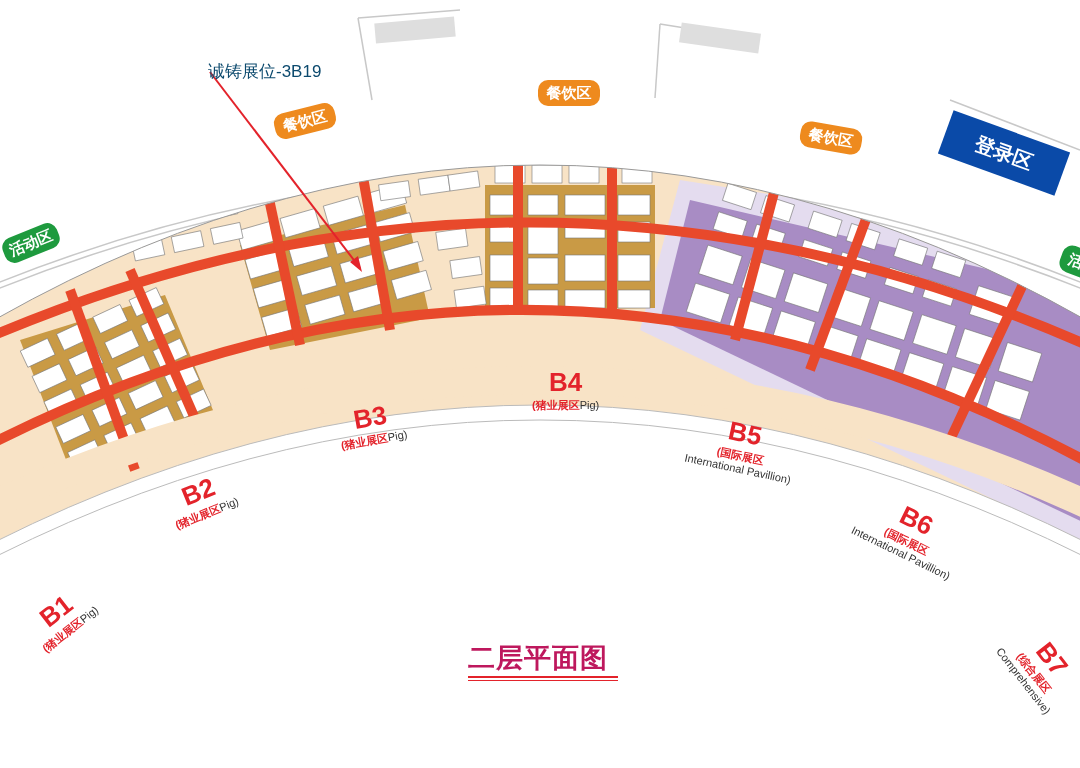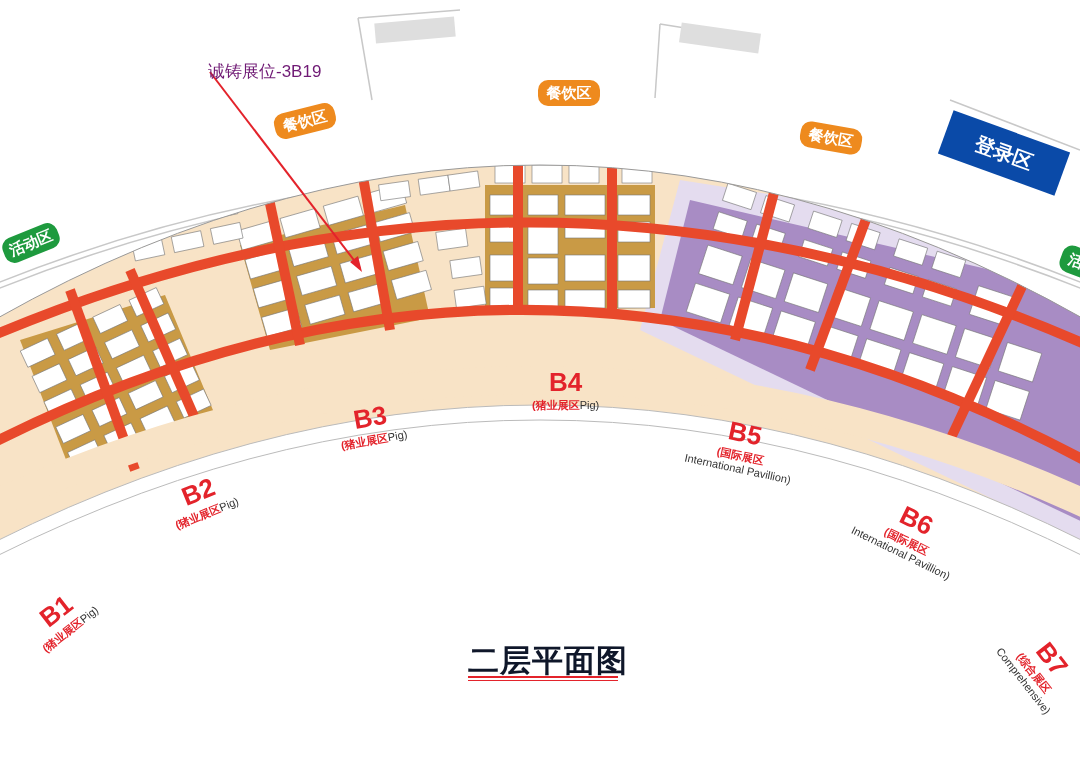--- a/index.html
+++ b/index.html
@@ -7,24 +7,24 @@
   #map{position:absolute;left:0;top:0;width:1080px;height:768px;}
   .pill{position:absolute;border-radius:10px;color:#fff;font-size:15px;font-weight:bold;display:flex;align-items:center;justify-content:center;}
   .pill.orange{background:#ee8a1e;}
   .pill.green{background:#1e9a3e;}
   .login-box{position:absolute;background:#0a4aa8;color:#fff;font-size:20px;font-weight:bold;display:flex;align-items:center;justify-content:center;}
   .hall{position:absolute;color:#e3232b;font-family:"Liberation Sans",sans-serif;text-align:center;line-height:1.05;}
   .hall .code{font-size:26px;font-weight:900;display:block;}
   .hall .sub{font-size:11px;font-weight:bold;}
   .hall .en{color:#333;font-weight:normal;}
   .hall .en-line{display:block;font-size:11px;color:#333;}
-  .title{position:absolute;left:468px;top:640px;color:#0f172a;font-size:31px;font-weight:bold;letter-spacing:1px;}
+  .title{position:absolute;left:468px;top:640px;color:#be185d;font-size:27px;font-weight:bold;letter-spacing:1px;}
   .title-u1{position:absolute;left:468px;top:676px;width:150px;height:2px;background:#e3232b;}
   .title-u2{position:absolute;left:468px;top:680px;width:150px;height:1px;background:#e3232b;}
-  .annot{position:absolute;left:208px;top:60px;color:#701a75;font-size:17px;font-family:"Liberation Sans",sans-serif;}
+  .annot{position:absolute;left:208px;top:60px;color:#0c4a6e;font-size:17px;font-family:"Liberation Sans",sans-serif;}
 </style>
 </head>
 <body>
 
 <svg id="map" viewBox="0 0 1080 768" xmlns="http://www.w3.org/2000/svg">
   <defs>
     <clipPath id="hallClip">
       <path d="M -40 340 Q 540 -10 1120 340 L 1120 560 Q 540 250 -40 560 Z"></path>
     </clipPath>
   </defs>

